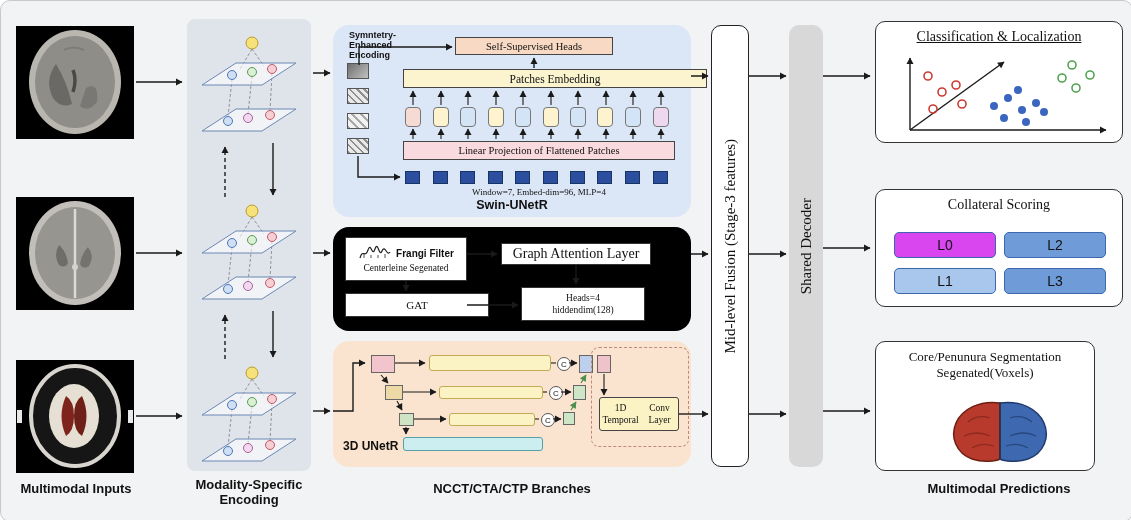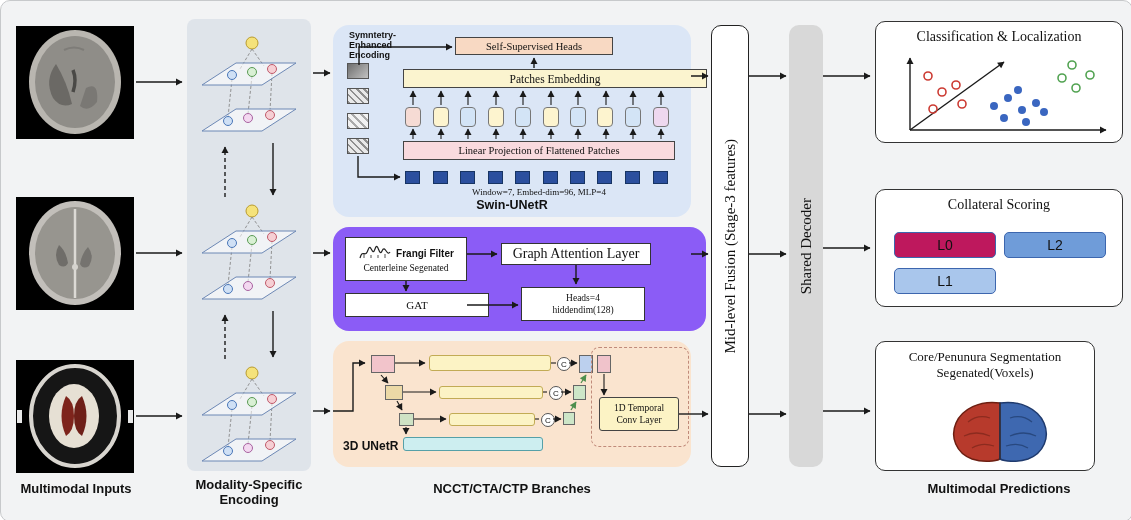--- a/index.html
+++ b/index.html
@@ -3,21 +3,21 @@
 <meta charset="utf-8">
 <style>
   html,body{margin:0;padding:0;background:#fff;}
   .canvas{position:relative;width:1131px;height:520px;background:#f2f3f4;border:1px solid #c7c9cb;
           border-radius:10px;font-family:"Liberation Serif",serif;overflow:hidden;color:#111;}
   .abs{position:absolute;}
   .imgbox{background:#000;}
   .panel-encoding{background:#dfe4ea;border-radius:8px;}
   .branch{border-radius:16px;}
   .branch.swin{background:#dbe6f6;}
-  .branch.vessel{background:#8b5cf6;padding-left:15px;}
+  .branch.vessel{background:#000000;}
   .branch.unet{background:#fae4cf;}
   .wbox{background:#fff;border:1.2px solid #333;display:flex;align-items:center;justify-content:center;
         text-align:center;box-sizing:border-box;}
   .ssh{background:#f8d9c3;border:1px solid #444;}
   .pe{background:#fbf4cf;border:1px solid #444;}
   .lp{background:#f9dade;border:1px solid #444;}
   .token{border:1px solid #777;border-radius:4px;box-sizing:border-box;}
   .bluesq{background:#2b4f9e;border:1px solid #173463;box-sizing:border-box;}
   .hsq{width:22px;height:16px;border:1px solid #555;box-sizing:border-box;}
   .hsq.solid{background:linear-gradient(135deg,#6e6e6e,#c2c2c2);}
@@ -217,38 +217,38 @@
     <div class="abs ccirc" style="left:208px;top:72px;">
         <span>C</span>
       </div>
 
     <div class="abs blk" style="left:246px;top:14px;width:14px;height:18px;background:#bcd0ee;"></div>
     <div class="abs blk" style="left:264px;top:14px;width:14px;height:18px;background:#f0c3cb;"></div>
     <div class="abs blk" style="left:240px;top:44px;width:13px;height:15px;background:#cde6c8;"></div>
     <div class="abs blk" style="left:230px;top:71px;width:12px;height:13px;background:#cde6c8;"></div>
 
     <div class="abs" style="left:258px;top:6px;width:96px;height:98px;border:1.5px dashed #c08a7a;border-radius:8px;"></div>
-    <div class="abs ybox ctr" style="left:266px;top:56px;width:80px;height:34px;border:1px solid #444;flex-direction:column;display:flex;font-size:9.5px;line-height:12px;">
+    <div class="abs ybox ctr" style="left:266px;top:56px;width:80px;height:34px;border:1px solid #444;flex-direction:row;display:flex;font-size:9.5px;line-height:12px;">
       <div>1D Temporal</div>
       <div>Conv Layer</div>
     </div>
     <div class="abs sans" style="left:10px;top:98px;font-size:12px;font-weight:bold;">
       <span>3D UNetR</span>
     </div>
   </div>
 
   <div class="abs vbar fusionbar" style="left:710px;top:24px;width:38px;height:442px;">
     <span class="vtext">Mid-level Fusion (Stage-3 features)</span>
   </div>
   <div class="abs vbar decoderbar" style="left:788px;top:24px;width:34px;height:442px;">
     <span class="vtext">Shared Decoder</span>
   </div>
 
   <div class="abs outbox" style="left:874px;top:20px;width:248px;height:122px;">
-    <div class="otitle" style="margin-top:7px;">Classification &amp; Localization</div>
+    <div class="otitle" style="margin-top:7px;text-decoration:underline;">Classification &amp; Localization</div>
     <svg class="abs" style="left:0;top:26px;" width="248" height="94" viewBox="0 0 248 94">
       <defs>
         <marker id="axh" viewBox="0 0 8 8" markerWidth="8" markerHeight="8" refX="6.5" refY="4" orient="auto" markerUnits="userSpaceOnUse">
           <path d="M0.5,0.5 L7,4 L0.5,7.5 Z" fill="#1a1a1a"></path>
         </marker>
       </defs>
       <line x1="34" y1="82" x2="34" y2="10" stroke="#1a1a1a" stroke-width="1.4" marker-end="url(#axh)"></line>
       <line x1="34" y1="82" x2="230" y2="82" stroke="#1a1a1a" stroke-width="1.4" marker-end="url(#axh)"></line>
       <line x1="34" y1="82" x2="128" y2="14" stroke="#1a1a1a" stroke-width="1.4" marker-end="url(#axh)"></line>
       <g stroke="#cc3b33" stroke-width="1.6" fill="none">
@@ -272,28 +272,31 @@
         <circle cx="186" cy="30" r="4"></circle>
           <circle cx="200" cy="40" r="4"></circle>
           <circle cx="214" cy="27" r="4"></circle>
           <circle cx="196" cy="17" r="4"></circle>
       </g>
     </svg>
   </div>
 
   <div class="abs outbox" style="left:874px;top:188px;width:248px;height:118px;">
     <div class="otitle" style="margin-top:7px;">Collateral Scoring</div>
-    <div class="abs lbtn" style="left:18px;top:42px;width:102px;height:26px;background:#be185d;">
+    <div class="abs lbtn" style="left:18px;top:42px;width:102px;height:26px;background:#d946ef;">
       <span>L0</span>
     </div>
     <div class="abs lbtn" style="left:128px;top:42px;width:102px;height:26px;background:#6f9cd9;">
       <span>L2</span>
     </div>
     <div class="abs lbtn" style="left:18px;top:78px;width:102px;height:26px;background:#a9c6ec;">
       <span>L1</span>
+    </div>
+    <div class="abs lbtn" style="left:128px;top:78px;width:102px;height:26px;background:#6f9cd9;">
+      <span>L3</span>
     </div>
   </div>
 
   <div class="abs outbox" style="left:874px;top:340px;width:220px;height:130px;">
     <div class="otitle" style="margin-top:7px;font-size:13px;">Core/Penunura Segmentation</div>
     <div class="otitle" style="font-size:13px;">Segenated(Voxels)</div>
     <svg class="abs" style="left:70px;top:56px;" width="108" height="66" viewBox="0 0 108 66">
       <path d="M54,5 C34,2 16,11 10,25 C4,39 10,55 26,61 C38,65 50,63 54,61 Z" fill="#b73a2c" stroke="#6d1f12" stroke-width="1.5"></path>
       <path d="M54,5 C74,2 92,11 98,25 C104,39 98,55 82,61 C70,65 58,63 54,61 Z" fill="#3e68b0" stroke="#1f3a6d" stroke-width="1.5"></path>
       <path d="M22,24 q10,-8 22,-4 M18,38 q12,-6 26,0 M26,50 q10,-6 22,-2" stroke="#8c2b1f" stroke-width="1.3" fill="none"></path>

